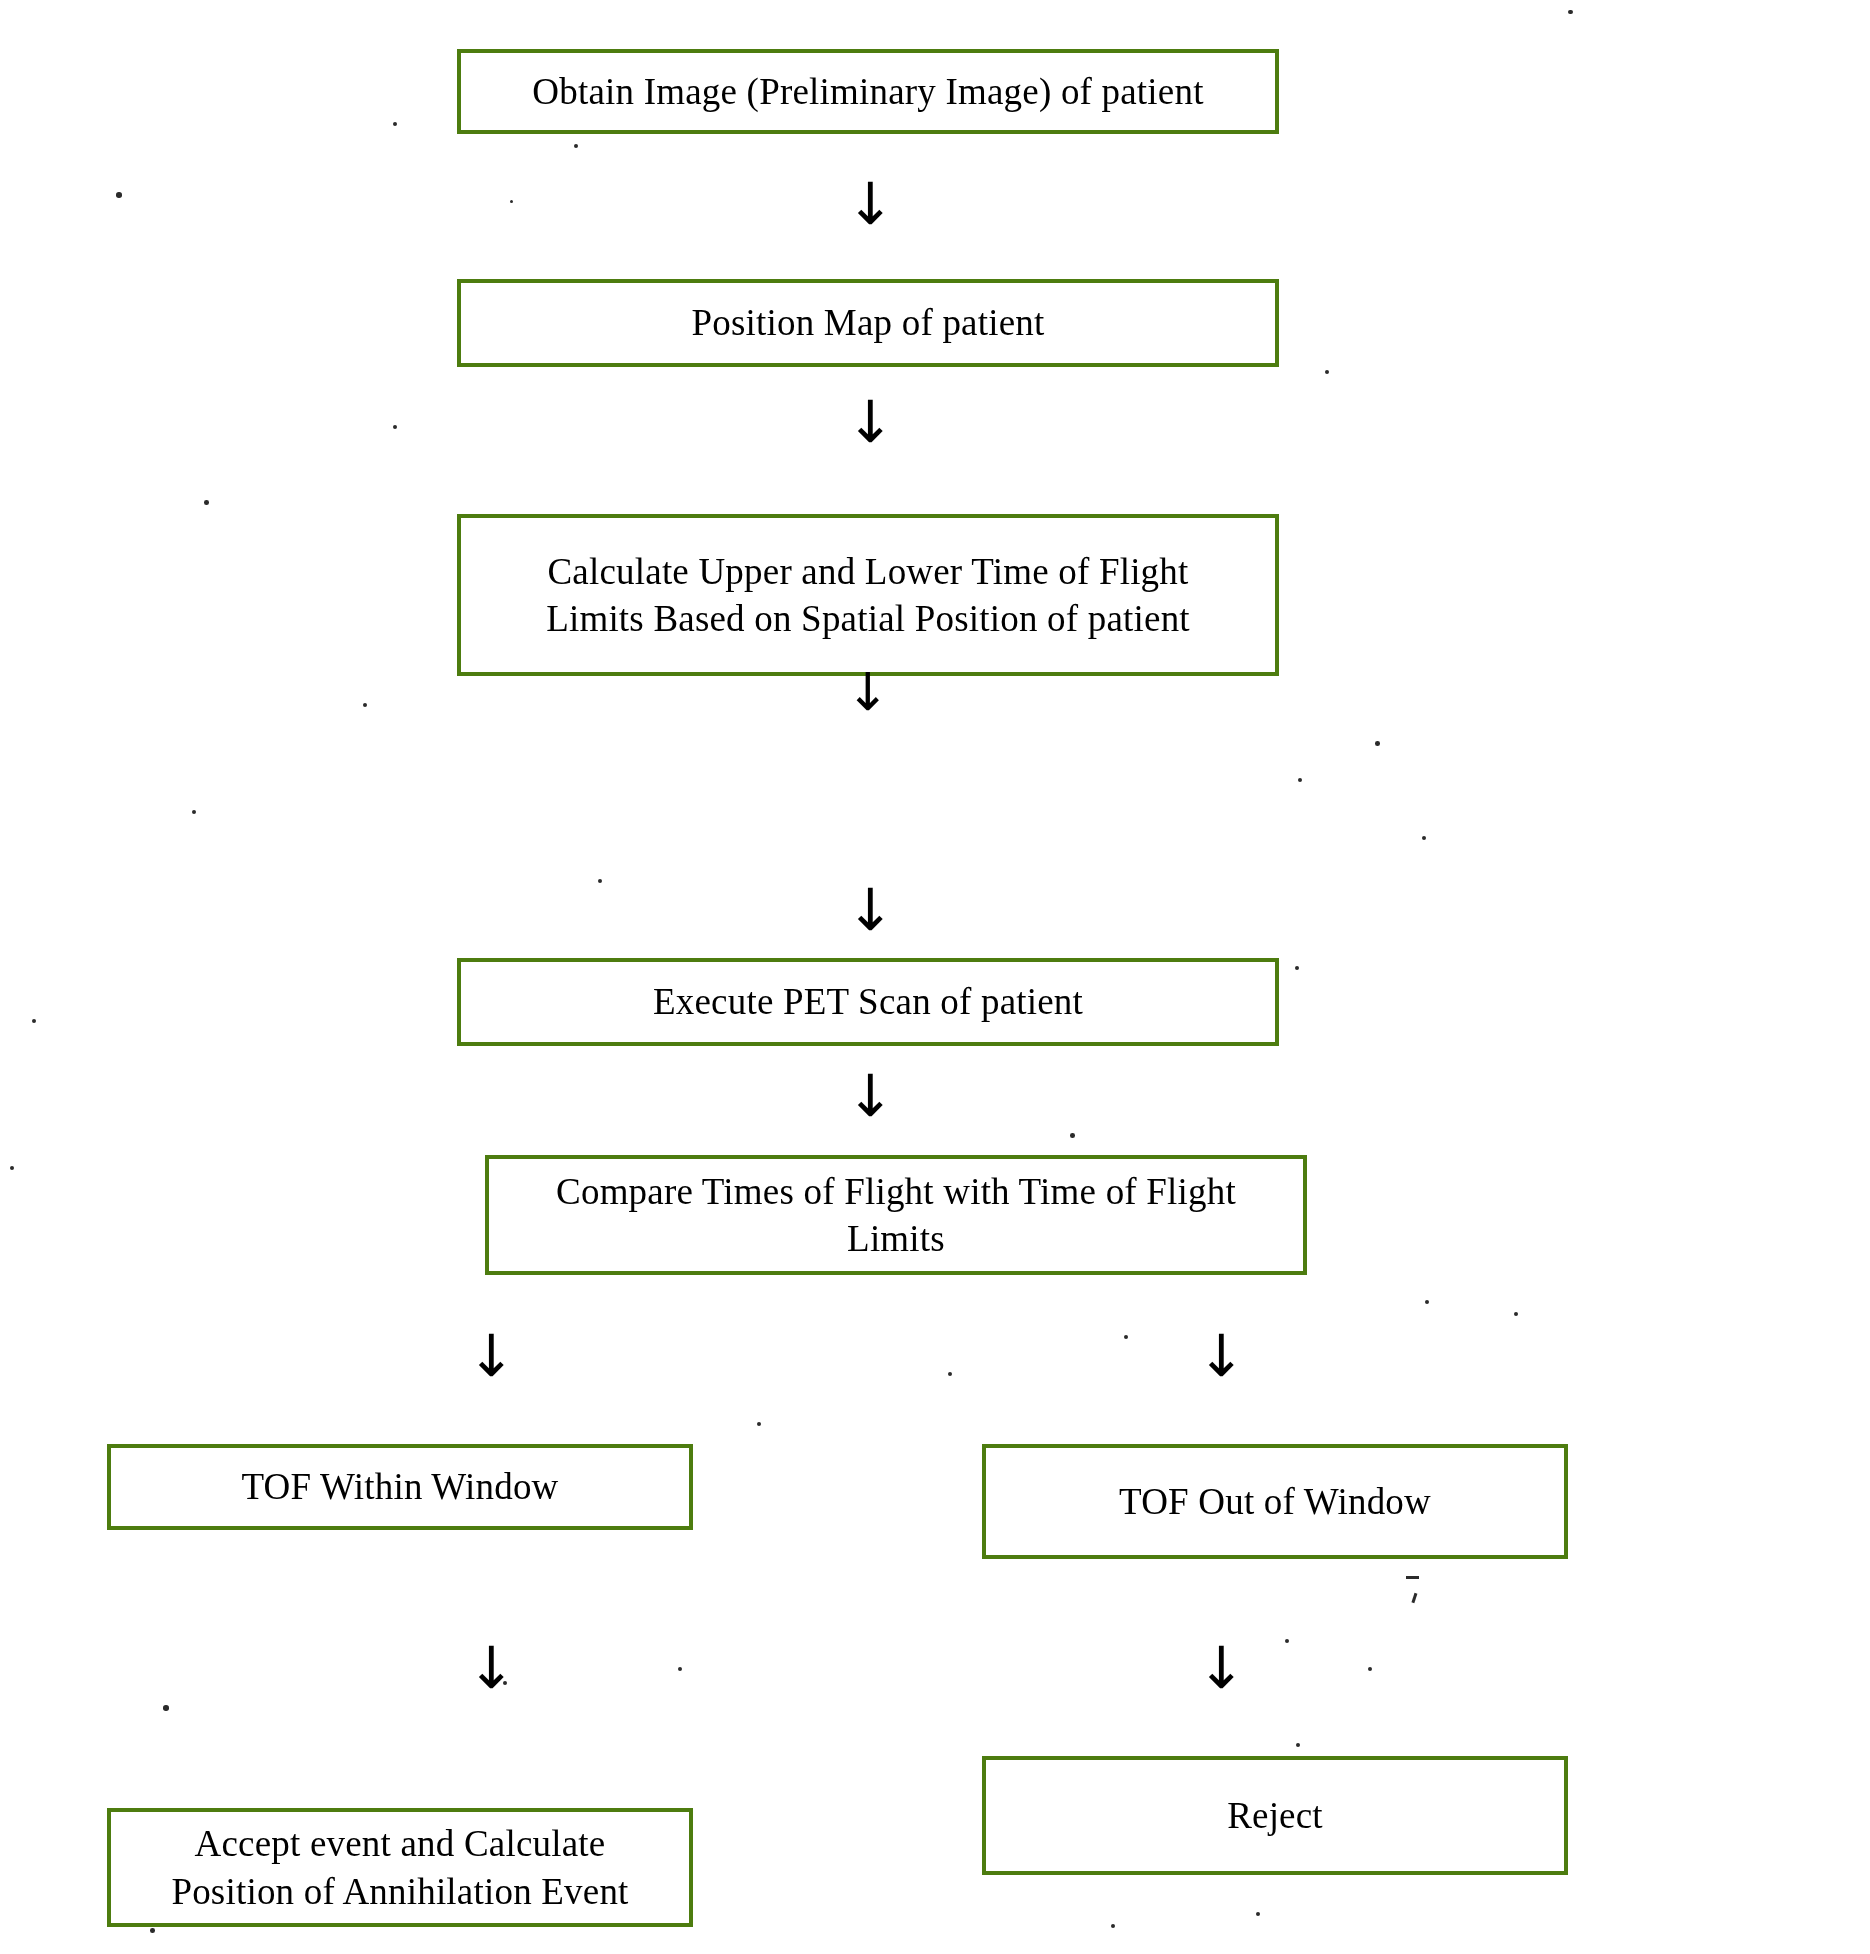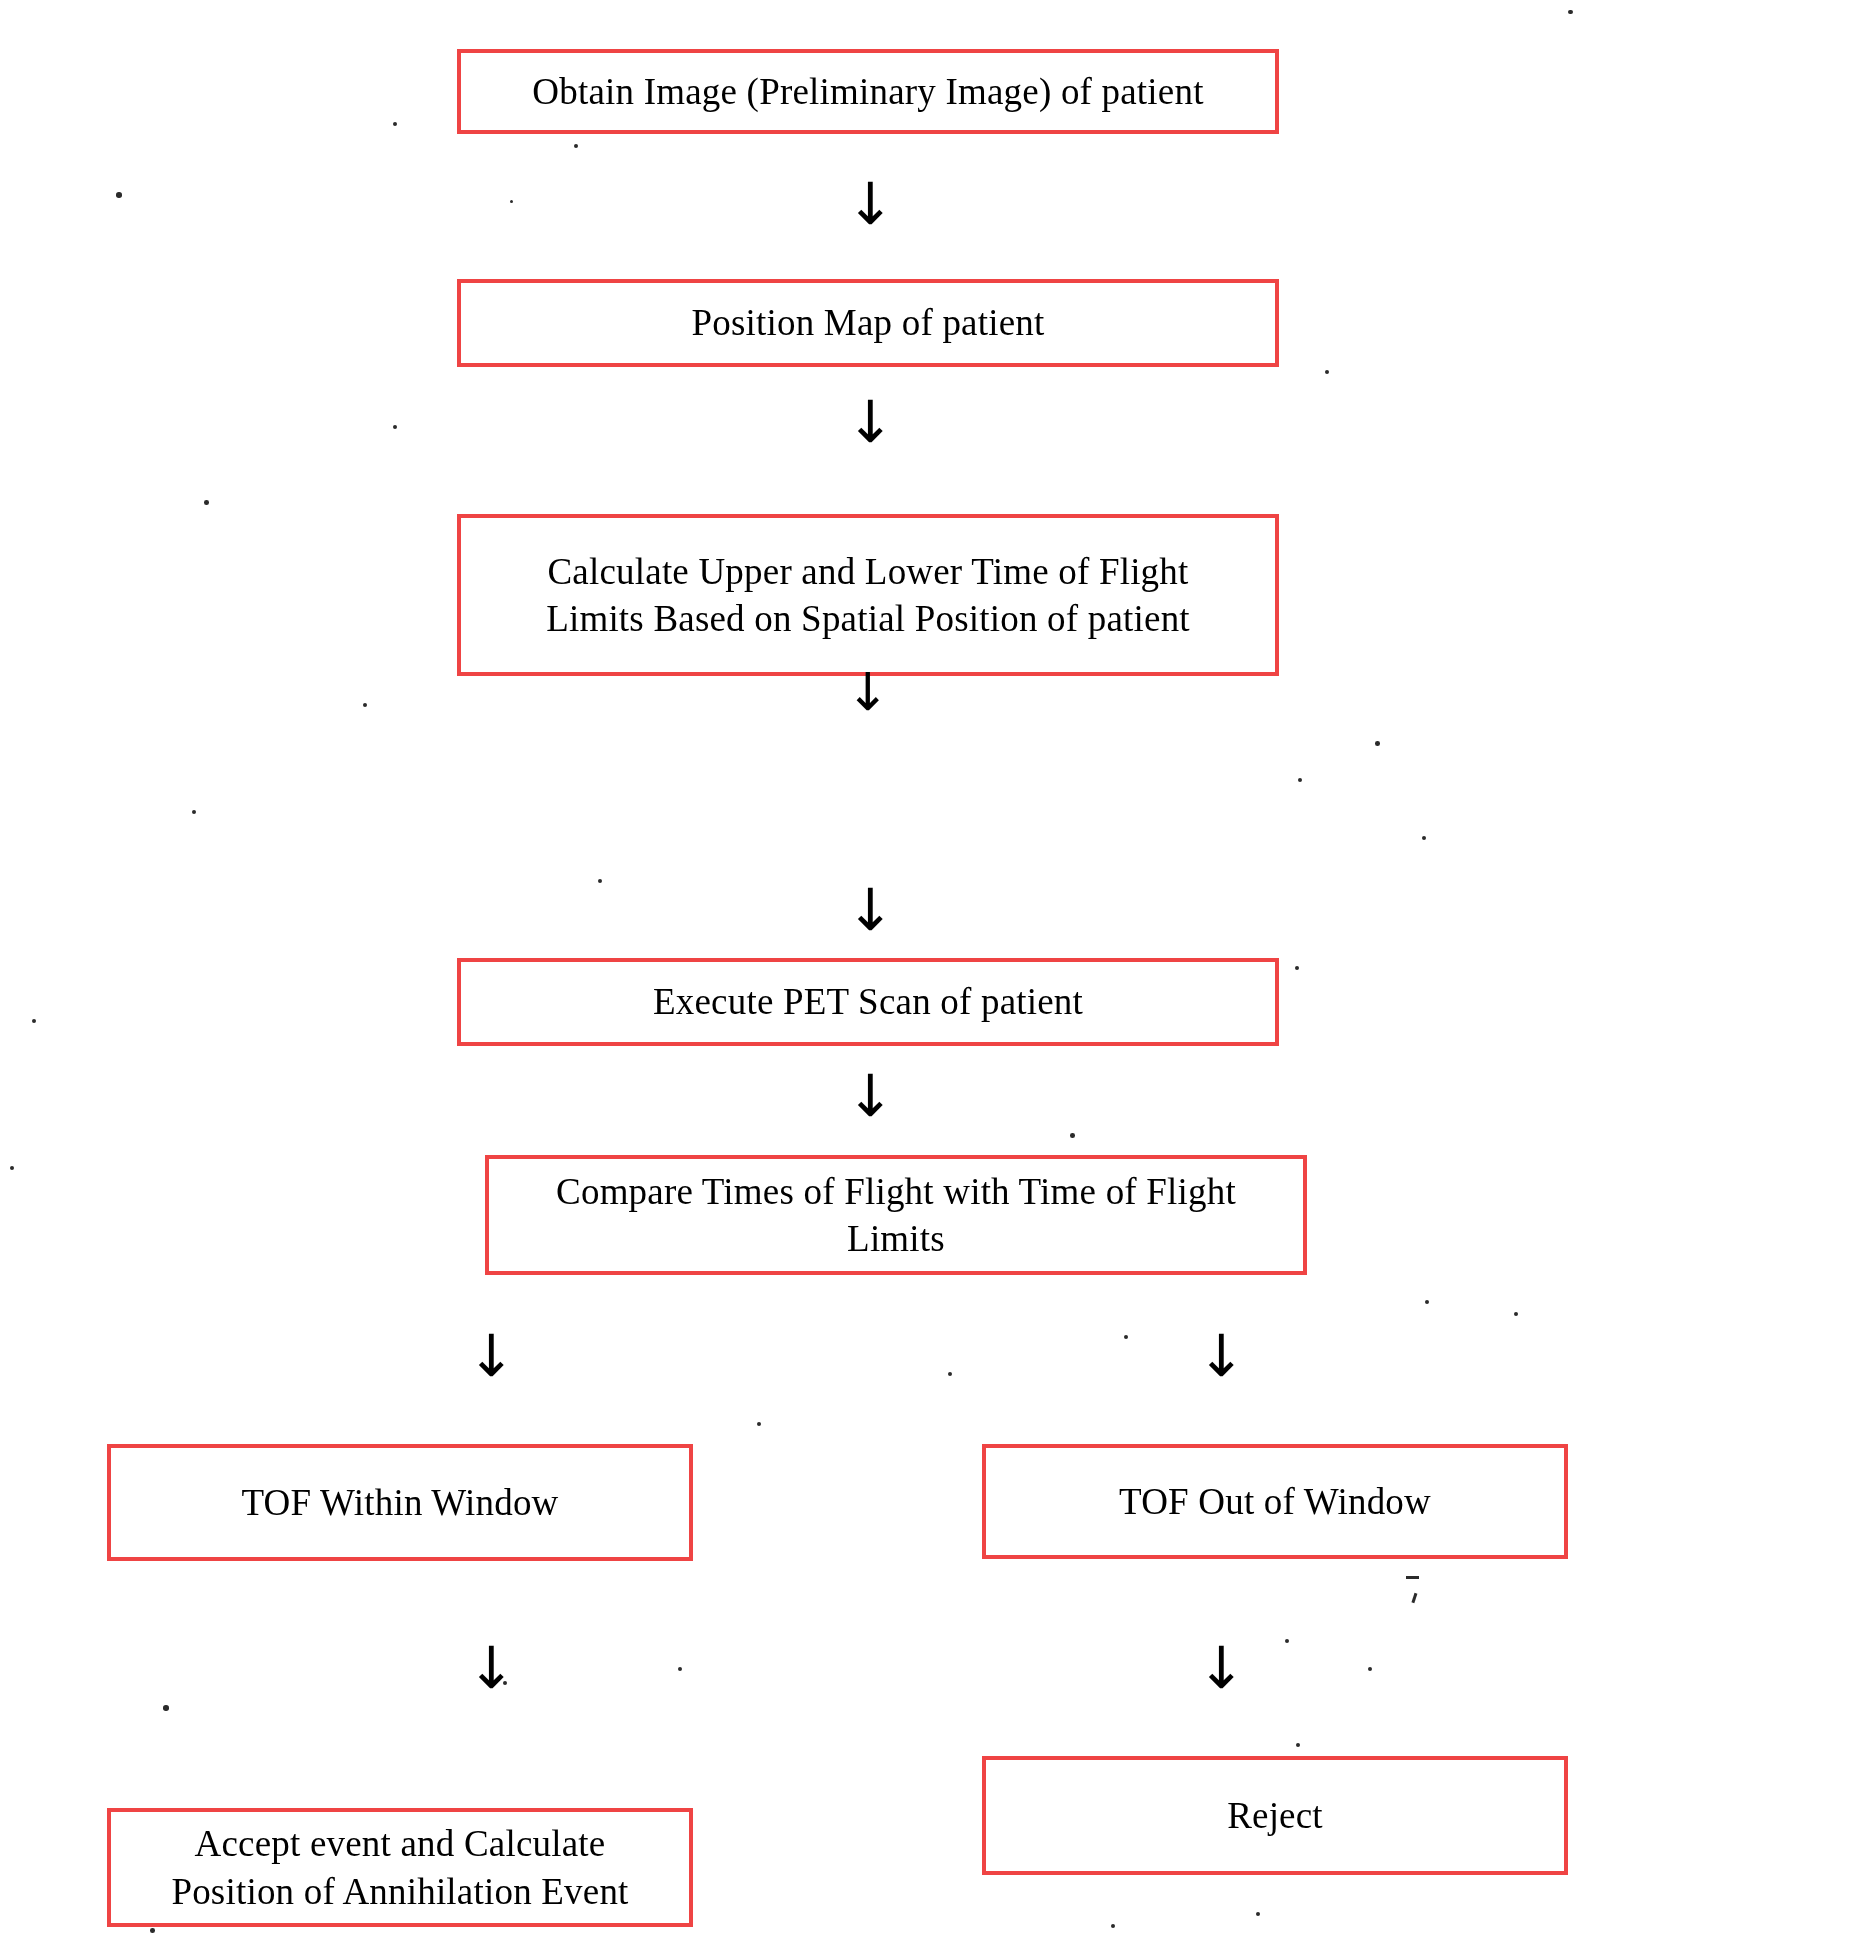--- a/index.html
+++ b/index.html
@@ -12,21 +12,21 @@
     width: 1870px;
     height: 1955px;
     background: #ffffff;
     overflow: hidden;
     font-family: "Liberation Serif", "DejaVu Serif", serif;
     color: #000000;
   }
   .node {
     position: absolute;
     box-sizing: border-box;
-    border: 4px solid #ef4444;
+    border: 4px solid #4d7c0f;
     background: #ffffff;
     display: flex;
     align-items: center;
     justify-content: center;
     text-align: center;
     line-height: 1.28;
     font-size: 37px;
     letter-spacing: 0.2px;
   }
   .node .label {
@@ -34,21 +34,21 @@
     padding: 0 20.5px;
     white-space: pre-line;
   }
   
   #node-obtain-image      { left: 457px;  top: 49px;   width: 822px; height: 85px; }
   #node-construct-map     { left: 457px;  top: 279px;  width: 822px; height: 88px; }
   #node-calculate-limits  { left: 457px;  top: 514px;  width: 822px; height: 162px; }
   #node-load-limits       { left: 457px;  top: 740px;  width: 822px; height: 117px; }
   #node-execute-scan      { left: 457px;  top: 958px; width: 822px; height: 88px; font-family: Liberation Serif, serif; }
   #node-compare-times     { left: 457px;  top: 1155px; width: 822px; height: 120px; margin-left: 28px; }
-  #node-tof-within        { left: 107px;  top: 1444px; width: 586px;  height: 117px; }
+  #node-tof-within        { left: 107px;  top: 1444px; width: 586px;  height: 86px; }
   #node-tof-out           { left: 982px; top: 1444px; width: 586px;  height: 115px; }
   #node-accept-event      { left: 107px;  top: 1808px; width: 586px;  height: 119px; }
   #node-reject            { left: 982px; top: 1756px; width: 586px;  height: 119px; }
 
   .arrow {
     position: absolute;
     font-size: 58px;
     line-height: 1;
     font-family: "DejaVu Sans", sans-serif;
     color: #000000;

